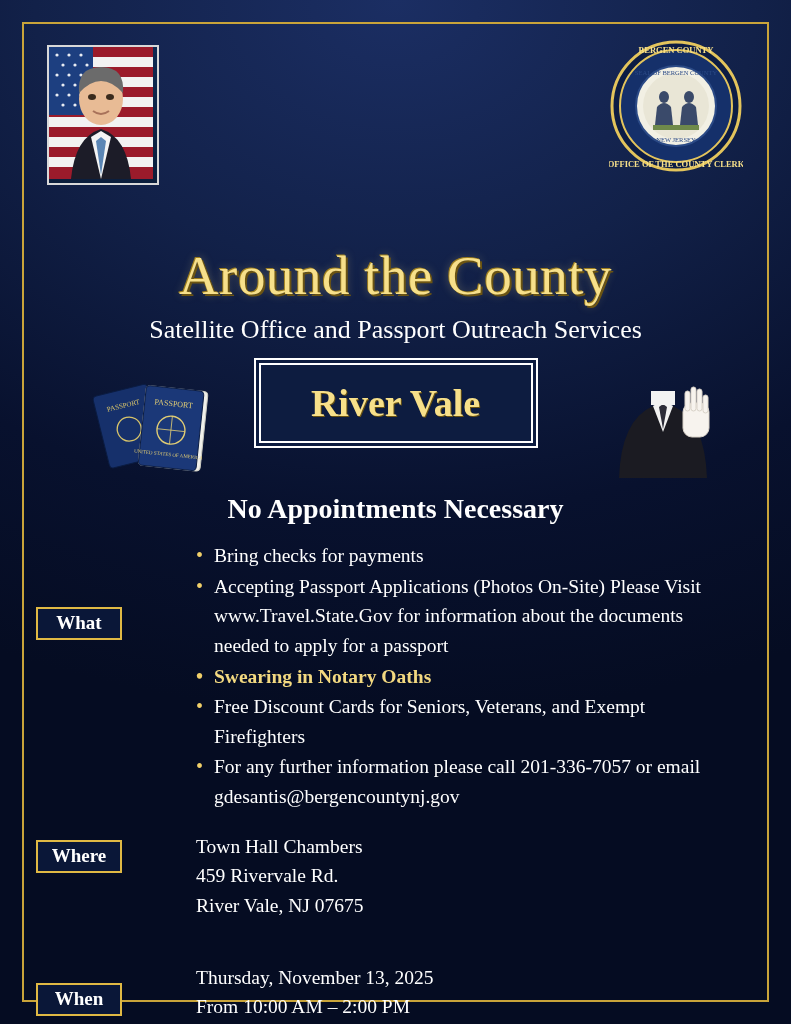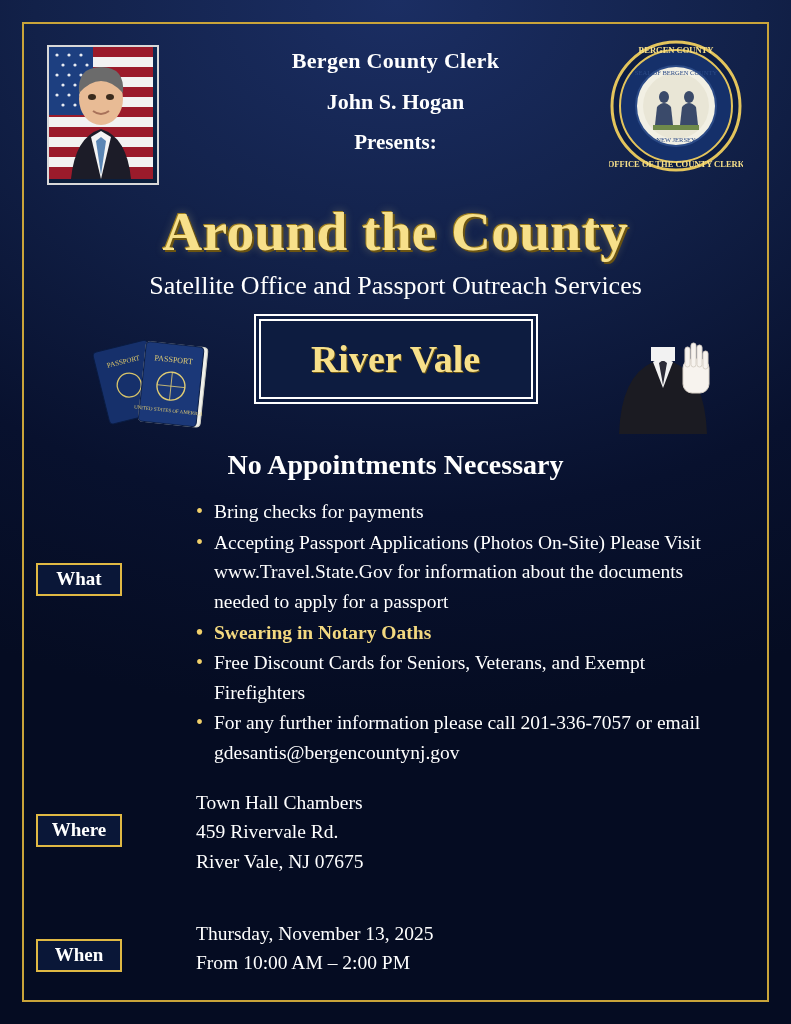--- a/index.html
+++ b/index.html
@@ -72,24 +72,24 @@
     right: 12px;
     top: 5px;
     width: 134px;
     height: 134px;
   }
 
   
   .title {
     text-align: center;
     font-size: 55px;
-    font-weight: bold;
+    font-weight: normal;
     color: #f7e08a;
     letter-spacing: 0.5px;
-    margin-top: 16px;
+    margin-top: 60px;
     text-shadow:
        2px 2px 0 #6b5412,
       -1px -1px 0 #9c7d1e,
        0 0 10px rgba(247,224,138,0.35);
   }
   .subtitle {
     text-align: center;
     font-size: 26px;
     color: #ffffff;
     margin-top: 8px;
@@ -250,25 +250,20 @@
             <path d="M22 132 q4 -42 30 -50 q26 8 30 50z" fill="#1c1c28"></path>
             <path d="M52 84 l-10 6 l10 42 l10 -42z" fill="#f4f4f4"></path>
             <path d="M52 90 l-5 4 l5 34 l5 -34z" fill="#5b86b5"></path>
             <ellipse cx="43" cy="50" rx="4" ry="3" fill="#3a2a1c"></ellipse>
             <ellipse cx="61" cy="50" rx="4" ry="3" fill="#3a2a1c"></ellipse>
             <path d="M44 64 q8 6 16 0" stroke="#a8725a" stroke-width="2" fill="none"></path>
           </g>
         </svg>
       </div>
 
-      <div class="header-text">
-        <div class="line1">Bergen County Clerk</div>
-        <div class="line2">John S. Hogan</div>
-        <div class="line3">Presents:</div>
-      </div>
 
       <div class="seal">
         <svg width="134" height="134" viewBox="0 0 134 134">
           <circle cx="67" cy="67" r="64" fill="#0c1c44" stroke="#e3c45c" stroke-width="3"></circle>
           <circle cx="67" cy="67" r="56" fill="#15306a" stroke="#e3c45c" stroke-width="2"></circle>
           <circle cx="67" cy="67" r="40" fill="#f2f0e4" stroke="#2b4a86" stroke-width="2"></circle>
           <circle cx="67" cy="67" r="33" fill="#e9e6d6"></circle>
 
           <g fill="#3a4a6a">
             <ellipse cx="55" cy="58" rx="5" ry="6"></ellipse>
@@ -341,21 +336,21 @@
       <ul class="bullets">
         <li>Bring checks for payments</li>
         <li>Accepting Passport Applications (Photos On-Site) Please Visit www.Travel.State.Gov for information about the documents needed to apply for a passport</li>
         <li class="gold">Swearing in Notary Oaths</li>
         <li>Free Discount Cards for Seniors, Veterans, and Exempt Firefighters</li>
         <li>For any further information please call 201-336-7057 or email gdesantis@bergencountynj.gov</li>
       </ul>
     </div>
 
     <div class="section" style="margin-top:20px;">
-      <div class="tag" style="top:26px;">Where</div>
+      <div class="tag" style="top:8px;">Where</div>
       <div class="addr">
         <div>Town Hall Chambers</div>
         <div>459 Rivervale Rd.</div>
         <div>River Vale, NJ 07675</div>
       </div>
     </div>
 
     <div class="section" style="margin-top:42px;">
       <div class="tag" style="top:20px;">When</div>
       <div class="addr">

